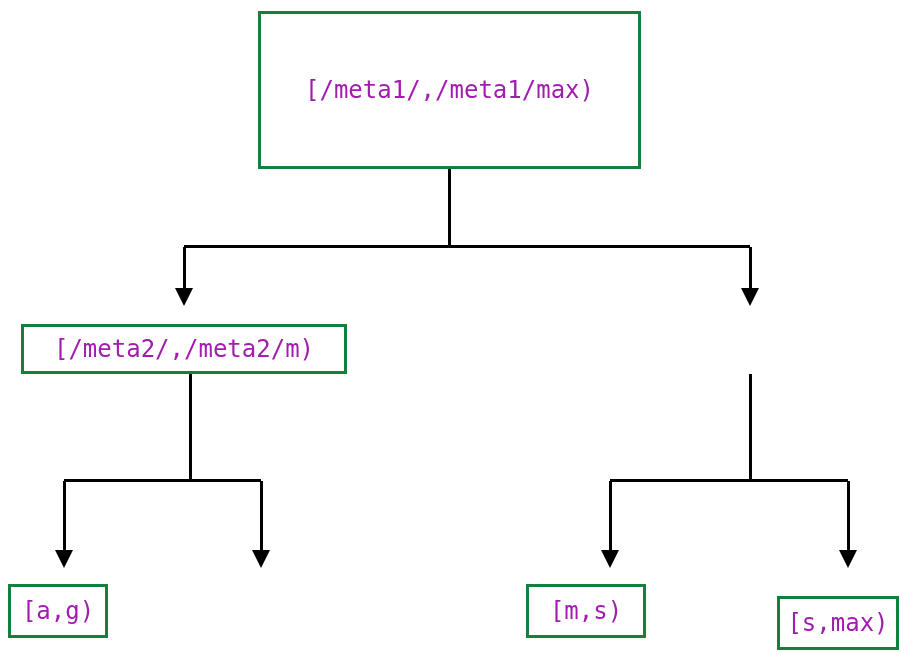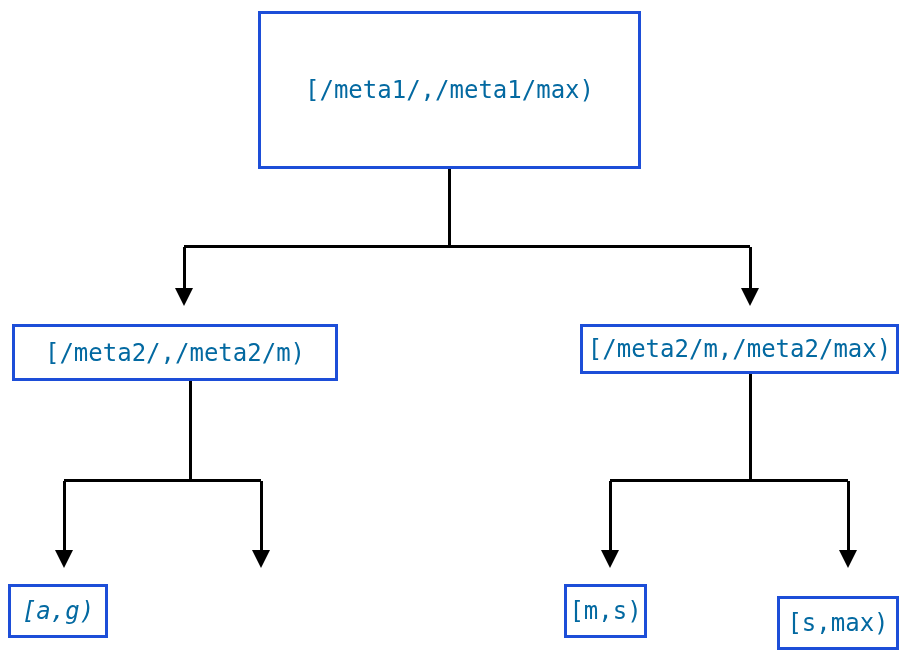--- a/index.html
+++ b/index.html
@@ -24,61 +24,61 @@
     position: absolute;
     top: 0;
     left: 0;
     width: 912px;
     height: 652px;
     display: block;
   }
   .node-box {
     position: absolute;
     box-sizing: border-box;
-    border: 3px solid #1d4ed8;
+    border: 3px solid #15803d;
     background: #ffffff;
     display: flex;
     align-items: center;
     justify-content: center;
-    color: #0369a1;
+    color: #a21caf;
     font-family: "DejaVu Sans Mono", "Liberation Mono", monospace;
     font-size: 24px;
     line-height: 1;
     letter-spacing: 0px;
     white-space: nowrap;
   }
   .node-label {
     display: block;
     font-family: "DejaVu Sans Mono", "Liberation Mono", monospace;
   }
   .node-root {
     left: 258px;
     top: 11px;
     width: 383px;
     height: 158px;
   }
   .node-mid-left {
-    left: 12px;
+    left: 21px;
     top: 324px;
     width: 326px;
-    height: 57px;
+    height: 50px;
   }
   .node-mid-right {
     left: 580px;
     top: 324px;
     width: 319px;
     height: 50px;
   }
   .node-leaf {
     top: 584px;
     height: 54px;
   }
-  .node-leaf-1 { left: 8px;   width: 100px; font-style: italic; }
+  .node-leaf-1 { left: 8px;   width: 100px; }
   .node-leaf-2 { left: 204px; width: 99px;  }
-  .node-leaf-3 { left: 564px; width: 83px; text-align: center; }
+  .node-leaf-3 { left: 526px; width: 120px; text-align: center; }
   .node-leaf-4 { left: 777px; width: 122px; margin-top: 12px; }
   .edge-line {
     stroke: #000000;
     stroke-width: 3;
     fill: none;
     shape-rendering: crispEdges;
   }
   .arrow-head {
     fill: #000000;
     stroke: none;
@@ -121,23 +121,20 @@
   </svg>
 
   <div class="node-box node-root">
     <span class="node-label">[/meta1/,/meta1/max)</span>
   </div>
 
   <div class="node-box node-mid-left">
     <span class="node-label">[/meta2/,/meta2/m)</span>
   </div>
 
-  <div class="node-box node-mid-right">
-    <span class="node-label">[/meta2/m,/meta2/max)</span>
-  </div>
 
   <div class="node-box node-leaf node-leaf-1">
     <span class="node-label">[a,g)</span>
   </div>
 
 
   <div class="node-box node-leaf node-leaf-3">
     <span class="node-label">[m,s)</span>
   </div>
 

